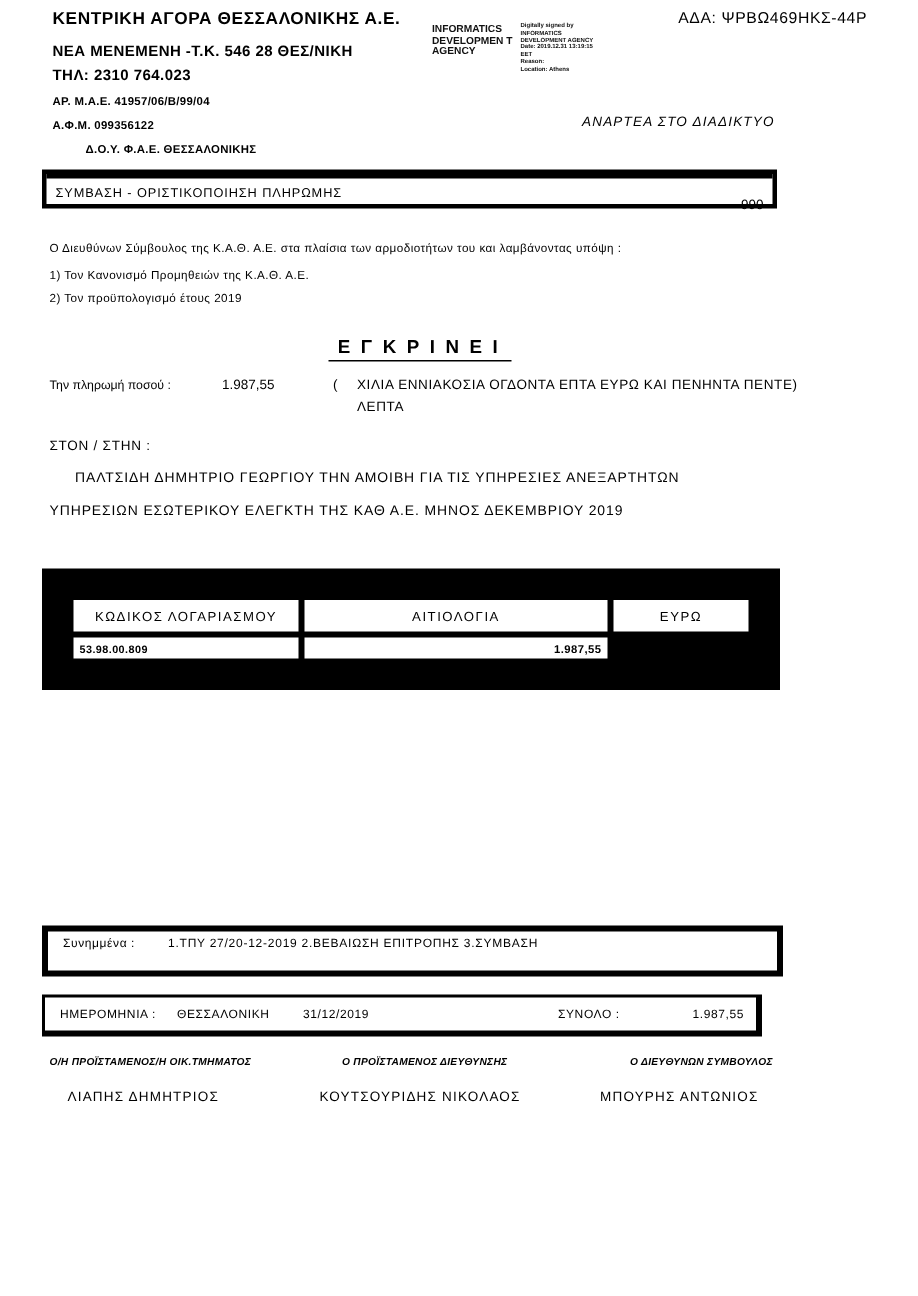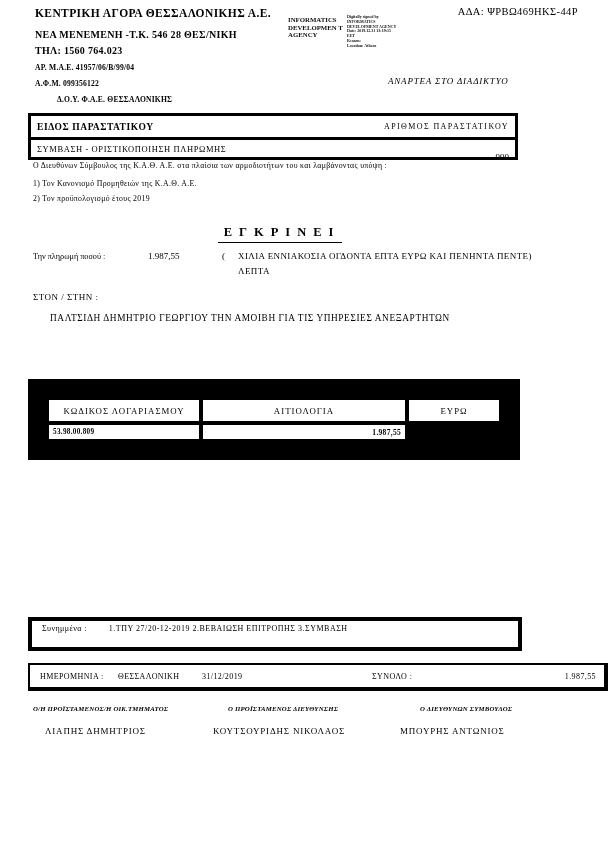--- a/index.html
+++ b/index.html
@@ -1,15 +1,15 @@
 <!DOCTYPE html>
 <html><head>
 <meta charset="utf-8">
 <style>
-  * { margin:0; padding:0; box-sizing:border-box;font-family:Liberation Serif, serif; }
+  * { margin:0; padding:0; box-sizing:border-box; }
   html,body { background:#888; }
   #page {
     position:relative; width:612px; height:864px; background:#ffffff;
     font-family:"Liberation Sans", sans-serif; color:#000; overflow:hidden;
     margin:0 auto;
   }
   .abs { position:absolute; }
 
   
   .org-name   { left:35px; top:7px;  font-size:11.5px; font-weight:bold; letter-spacing:.4px; }
@@ -58,21 +58,21 @@
   .ptable .cell { background:#fff; }
   .ptable .hcell { font-size:8.8px; letter-spacing:1px; text-align:center; padding:6px 2px 5px; }
   .ptable .dcell { font-size:7.2px; font-weight:bold; padding:3px 4px 2px; letter-spacing:.3px; }
   .ptable .dcell.num { text-align:right; font-size:7.5px; }
 
   .attach-box { left:28px; top:617px; width:494px; height:34px; border:4px solid #000;
                 padding:3px 10px; display:flex; gap:22px; align-items:flex-start; }
   .attach-label { font-size:8px; letter-spacing:.4px; }
   .attach-value { font-size:8px; letter-spacing:.5px; }
 
-  .dt-box { left:28px; top:663px; width:580px; height:28px; border:2px solid #000;
+  .dt-box { left:28px; top:663px; width:480px; height:28px; border:2px solid #000;
             border-right-width:4px; border-bottom-width:4px; }
   .dt-box span { position:absolute; top:50%; transform:translateY(-50%); font-size:8px; letter-spacing:.4px; }
   .dt-date-label { left:10px; }
   .dt-city  { left:88px; }
   .dt-date  { left:172px; }
   .dt-total-label { left:342px; }
   .dt-total { right:8px; }
 
   .role { font-size:6.8px; font-style:italic; font-weight:600; letter-spacing:.2px; }
   .role1 { left:33px;  top:705px; }
@@ -83,41 +83,37 @@
   .name2 { left:213px; top:726px; }
   .name3 { left:400px; top:726px; }
 </style>
 </head>
 <body>
 
 <div id="page">
 
   <div class="abs org-name">ΚΕΝΤΡΙΚΗ ΑΓΟΡΑ ΘΕΣΣΑΛΟΝΙΚΗΣ Α.Ε.</div>
   <div class="abs org-addr">ΝΕΑ ΜΕΝΕΜΕΝΗ -Τ.Κ. 546 28 ΘΕΣ/ΝΙΚΗ</div>
-  <div class="abs org-phone">ΤΗΛ: 1560 764.023</div>
+  <div class="abs org-phone">ΤΗΛ: 2310 764.023</div>
   <div class="abs org-reg">ΑΡ. Μ.Α.Ε. 41957/06/Β/99/04</div>
   <div class="abs org-afm">Α.Φ.Μ. 099356122</div>
   <div class="abs org-doy">Δ.Ο.Υ. Φ.Α.Ε. ΘΕΣΣΑΛΟΝΙΚΗΣ</div>
 
   <div class="abs ada">ΑΔΑ: ΨΡΒΩ469ΗΚΣ-44Ρ</div>
   <div class="abs agency">INFORMATICS DEVELOPMEN T AGENCY</div>
   <div class="abs sig-detail">Digitally signed by
 INFORMATICS
 DEVELOPMENT AGENCY
 Date: 2019.12.31 13:19:15
 EET
 Reason:
 Location: Athens</div>
   <div class="abs anartea">ΑΝΑΡΤΕΑ ΣΤΟ ΔΙΑΔΙΚΤΥΟ</div>
 
   <div class="abs box1">
-    <div class="box1-row r1">
-      <span class="lbl-eidos">ΕΙΔΟΣ ΠΑΡΑΣΤΑΤΙΚΟΥ</span>
-      <span class="lbl-arith">ΑΡΙΘΜΟΣ ΠΑΡΑΣΤΑΤΙΚΟΥ</span>
-    </div>
     <div class="box1-div"></div>
     <div class="box1-row r2">
       <span class="val-eidos">ΣΥΜΒΑΣΗ - ΟΡΙΣΤΙΚΟΠΟΙΗΣΗ ΠΛΗΡΩΜΗΣ</span>
       <span class="val-arith">990</span>
     </div>
   </div>
 
   <div class="abs pre-line1">Ο  Διευθύνων Σύμβουλος  της  Κ.Α.Θ.  Α.Ε.  στα πλαίσια των αρμοδιοτήτων του  και λαμβάνοντας υπόψη :</div>
   <div class="abs pre-line2">1) Τον Κανονισμό  Προμηθειών της Κ.Α.Θ.  Α.Ε.</div>
   <div class="abs pre-line3">2) Τον προϋπολογισμό έτους 2019</div>
@@ -127,20 +123,21 @@
   </div>
 
   <div class="abs pay-label">Την πληρωμή ποσού :</div>
   <div class="abs pay-amt">1.987,55</div>
   <div class="abs pay-paren">(</div>
   <div class="abs pay-words1">ΧΙΛΙΑ ΕΝΝΙΑΚΟΣΙΑ ΟΓΔΟΝΤΑ ΕΠΤΑ ΕΥΡΩ ΚΑΙ ΠΕΝΗΝΤΑ ΠΕΝΤΕ)</div>
   <div class="abs pay-words2">ΛΕΠΤΑ</div>
 
   <div class="abs rec-label">ΣΤΟΝ / ΣΤΗΝ  :</div>
   <div class="abs rec-line1">ΠΑΛΤΣΙΔΗ  ΔΗΜΗΤΡΙΟ ΓΕΩΡΓΙΟΥ ΤΗΝ ΑΜΟΙΒΗ ΓΙΑ ΤΙΣ ΥΠΗΡΕΣΙΕΣ ΑΝΕΞΑΡΤΗΤΩΝ</div>
+  <div class="abs rec-line2">ΥΠΗΡΕΣΙΩΝ ΕΣΩΤΕΡΙΚΟΥ ΕΛΕΓΚΤΗ ΤΗΣ ΚΑΘ Α.Ε. ΜΗΝΟΣ ΔΕΚΕΜΒΡΙΟΥ  2019</div>
 
   <div class="abs ptable">
     <div class="cell hcell">ΚΩΔΙΚΟΣ  ΛΟΓΑΡΙΑΣΜΟΥ</div>
     <div class="cell hcell">ΑΙΤΙΟΛΟΓΙΑ</div>
     <div class="cell hcell">ΕΥΡΩ</div>
     <div class="cell dcell">53.98.00.809</div>
     <div class="cell dcell num">1.987,55</div>
   </div>
 
   <div class="abs attach-box">

